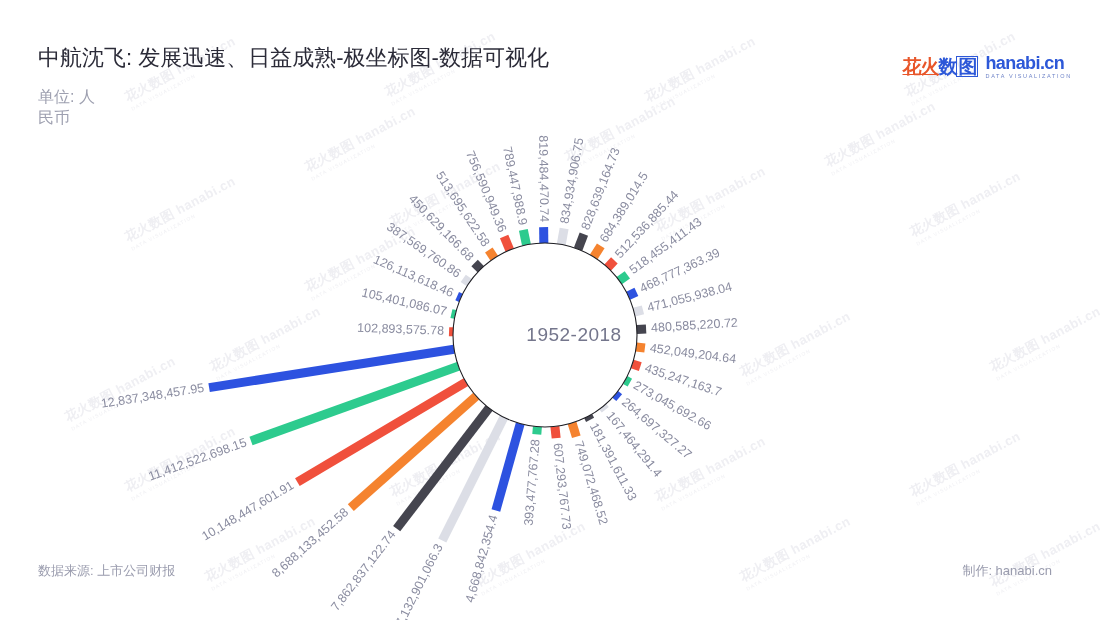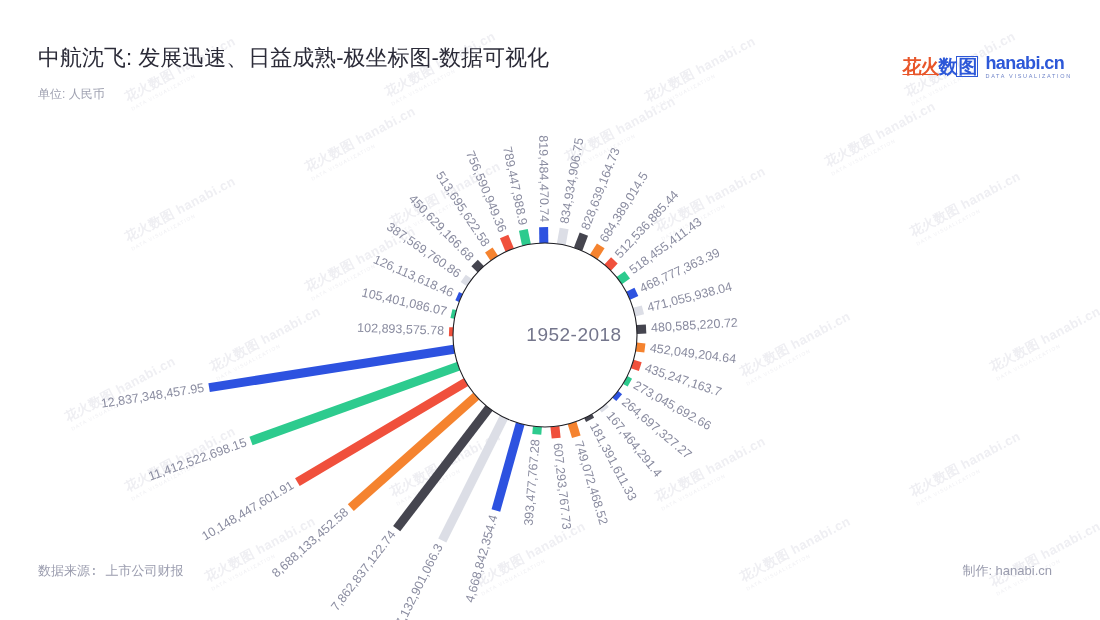--- a/index.html
+++ b/index.html
@@ -47,21 +47,21 @@
   }
   #page-title {
     font-size: 22px;
     color: #2b2b38;
     font-weight: 400;
     line-height: 1.3;
     white-space: nowrap;
   }
   #unit-label {
     margin-top: 13px;
-    font-size: 12px;
+    font-size: 16px;
     color: #9ea0b0;
     line-height: 1.35;
     max-width: 68px;
   }
 
   
   #brand-logo {
     position: absolute;
     right: 28px;
     top: 54px;
@@ -125,21 +125,21 @@
   }
 
   
   #footer-source, #footer-credit {
     position: absolute;
     bottom: 40px;
     font-size: 13px;
     color: #9a9cae;
     z-index: 5;
   }
-  #footer-source { left: 38px; font-family: Liberation Mono, monospace; }
+  #footer-source { left: 38px; }
   #footer-credit { right: 48px; }
 </style>
 </head>
 <body>
 
 <div id="watermark-layer">
     <div class="wm" style="left: 120px; top: 60px; transform: rotate(-28deg);"><span>花火数图</span> <span>hanabi.cn</span><span class="wm-sub">DATA VISUALIZATION</span></div>
     <div class="wm" style="left: 380px; top: 55px; transform: rotate(-28deg);"><span>花火数图</span> <span>hanabi.cn</span><span class="wm-sub">DATA VISUALIZATION</span></div>
     <div class="wm" style="left: 640px; top: 60px; transform: rotate(-28deg);"><span>花火数图</span> <span>hanabi.cn</span><span class="wm-sub">DATA VISUALIZATION</span></div>
     <div class="wm" style="left: 900px; top: 55px; transform: rotate(-28deg);"><span>花火数图</span> <span>hanabi.cn</span><span class="wm-sub">DATA VISUALIZATION</span></div>

